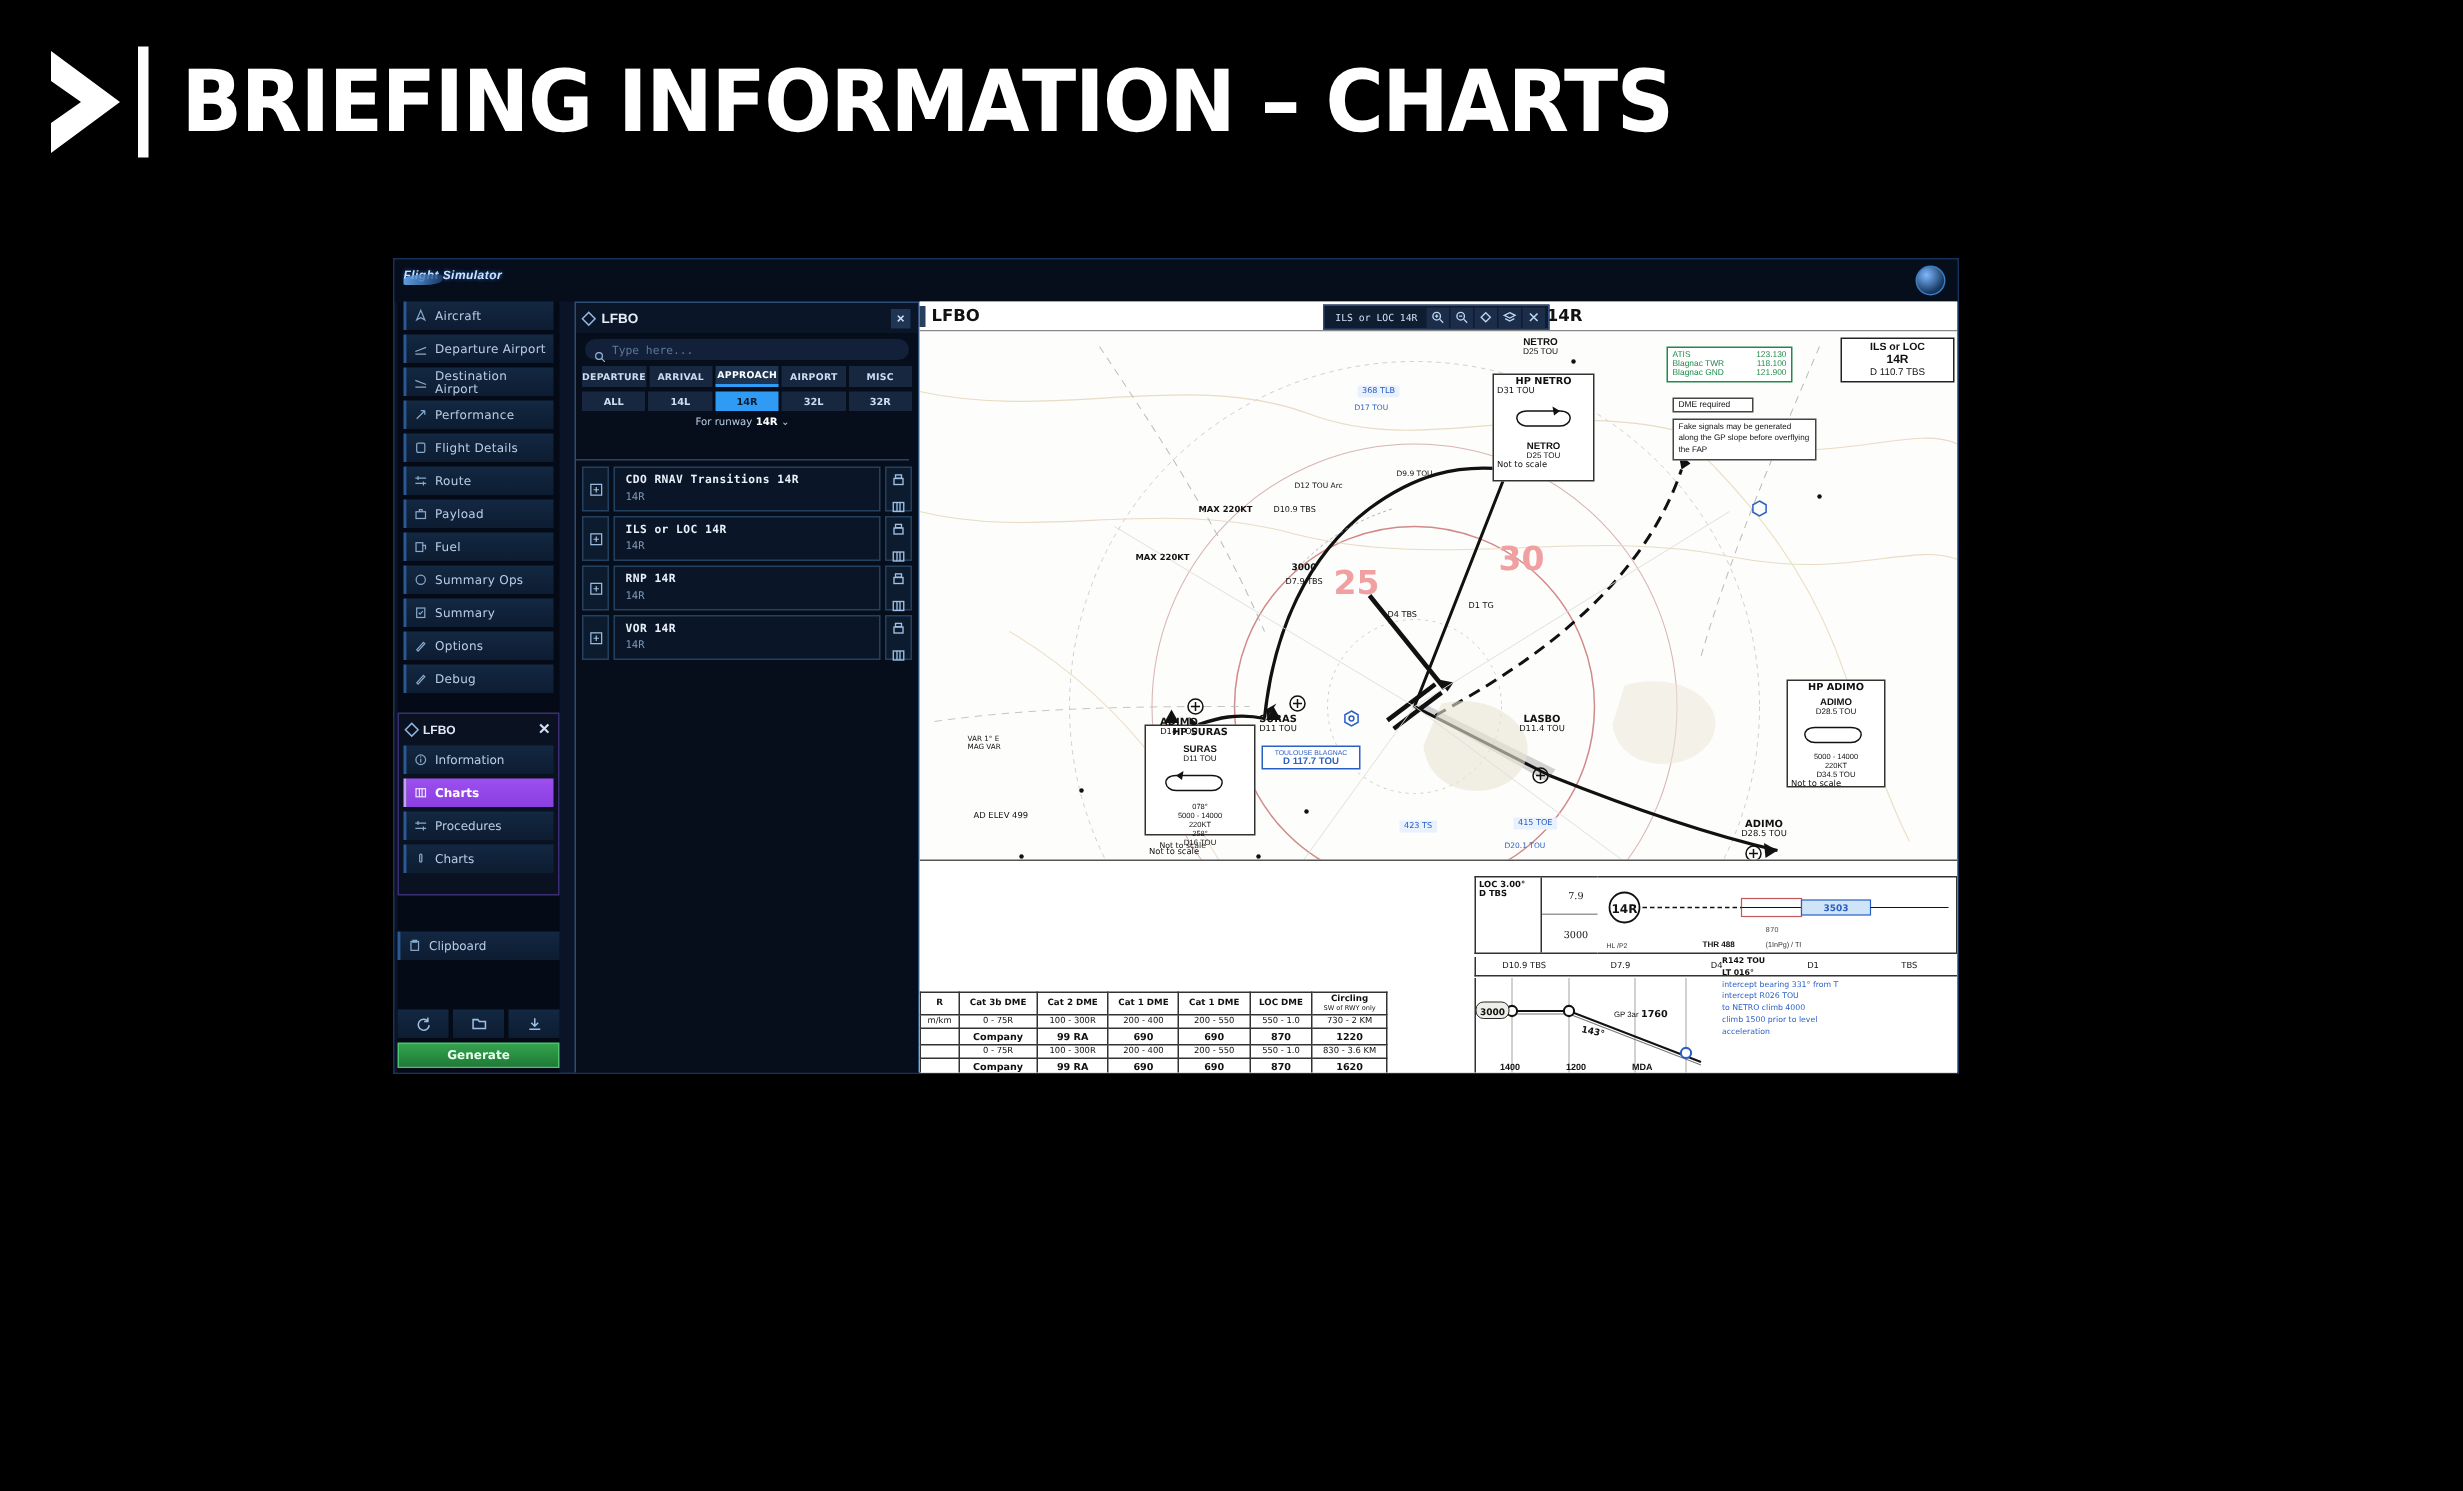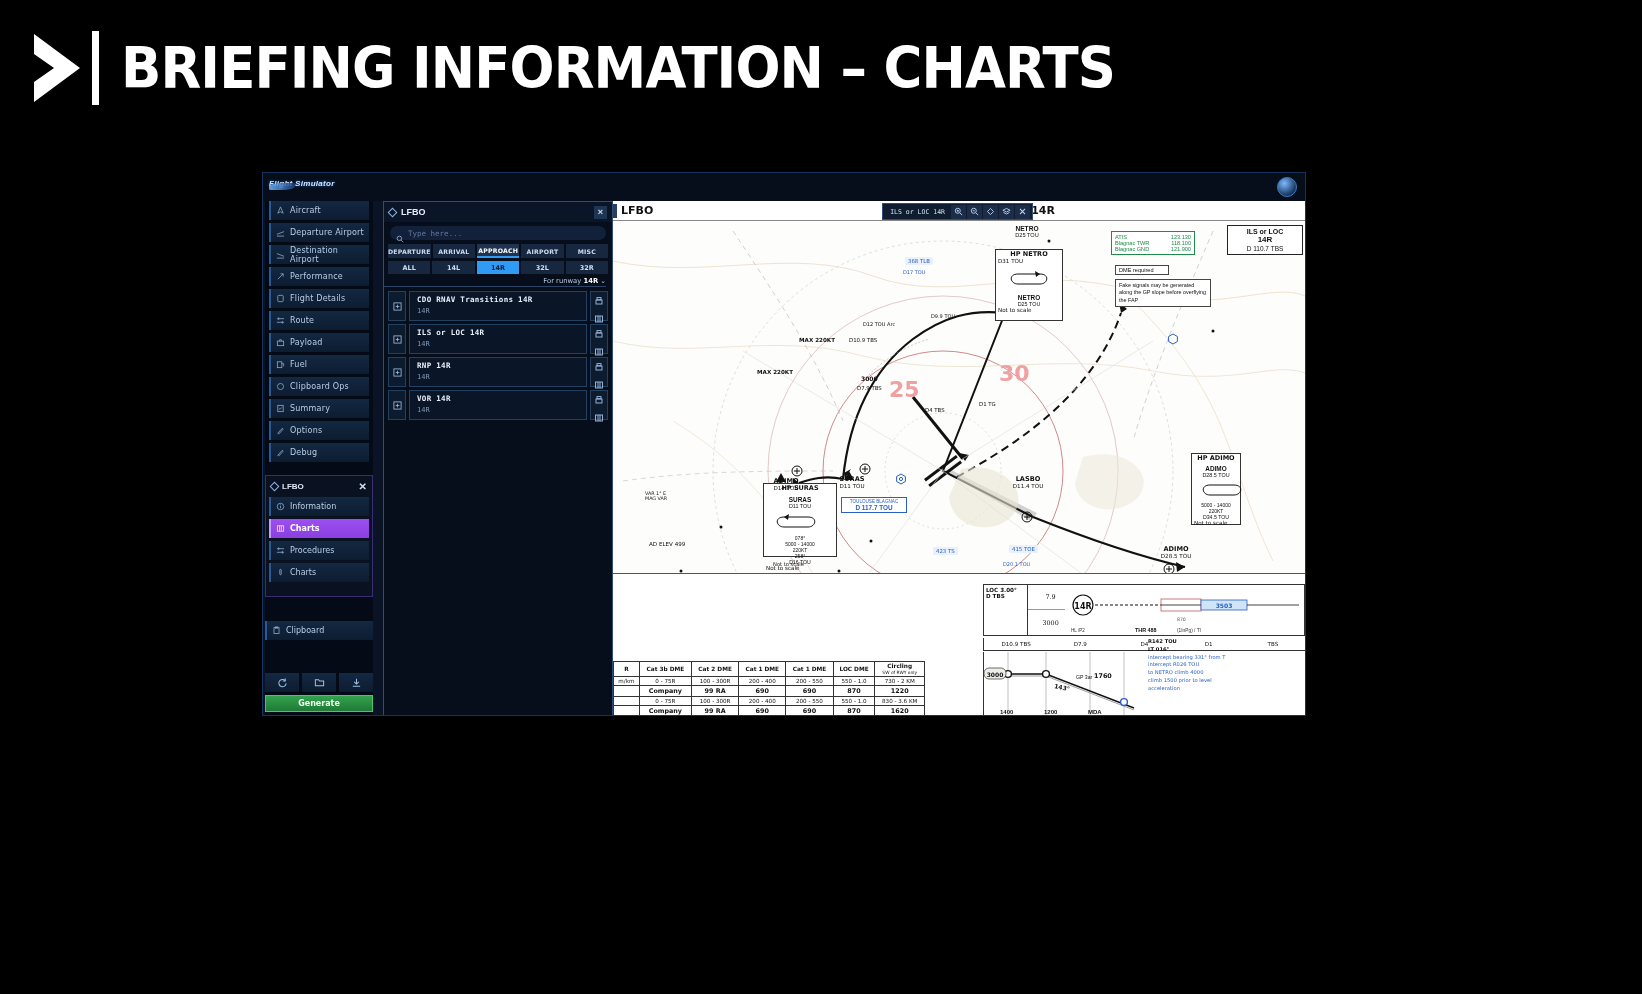--- a/index.html
+++ b/index.html
@@ -184,24 +184,24 @@
   }
   #rwy-tabs { display: flex; margin: 3px 4px 0 4px; gap: 2px; }
   .rwy-tab {
     flex: 1; height: 13px; background: #16273f;
     display: flex; align-items: center; justify-content: center;
     color: #cdddf0; font-size: 6.5px; font-weight: 700;
     font-family: "DejaVu Sans", sans-serif;
   }
   .rwy-tab.active { background: #2f9bf5; color: #0a1b30; }
   #for-runway {
-    margin: 3px 6px 0 0; text-align: right;
+    margin: 3px 6px 0 0; text-align: center;
     color: #b9cde6; font-size: 6.8px;
     font-family: "DejaVu Sans", sans-serif;
-    border-bottom: 1px solid #2a4468; padding-bottom: 1px;
+    border-bottom: 1px solid #2a4468; padding-bottom: 21px;
   }
   #for-runway .rv { color: #ffffff; font-weight: 700; }
 
   #chart-list { margin: 4px 4px 0 4px; }
   .chart-row { display: flex; gap: 3px; margin-bottom: 3px; height: 30px; }
   .chart-pin {
     width: 18px; background: #0d1b2e; border: 1px solid #24405f;
     display: flex; align-items: center; justify-content: center; color: #9fc0e4;
   }
   .chart-main {
@@ -305,21 +305,21 @@
     border: 1px solid #444; background: #fff; padding: 2px 3px; z-index: 3;
     font-size: 5.4px; color: #111; line-height: 1.35;
   }
   #hp-netro {
     position: absolute; left: 382px; top: 28px; width: 68px; height: 72px; z-index: 3;
   }
   #hp-suras {
     position: absolute; left: 150px; top: 262px; width: 74px; height: 74px; z-index: 3;
   }
   #hp-adimo {
-    position: absolute; left: 578px; top: 232px; width: 50px; height: 72px; z-index: 3;
+    position: absolute; left: 578px; top: 232px; width: 66px; height: 72px; z-index: 3;
   }
   #netro-hdr {
     position: absolute; left: 382px; top: 4px; z-index: 3; text-align: center; width: 64px;
   }
   .wpt { position: absolute; z-index: 3; text-align: center; }
   .wpt .nm { font-size: 6.6px; font-weight: 700; color: #111; font-family:"DejaVu Sans",sans-serif;}
   .wpt .dd { font-size: 5.6px; color: #111; font-family:"DejaVu Sans",sans-serif;}
   .alt-lbl { position: absolute; z-index: 3; font-size: 6px; font-weight: 700; color:#111; font-family:"DejaVu Sans",sans-serif;}
   .sm { position: absolute; z-index: 3; font-size: 5px; color:#555; font-family:"DejaVu Sans",sans-serif;}
   .blu { color: #2a5fc4 !important; }
@@ -483,21 +483,21 @@
           </svg>
         </span>
       <span>Fuel</span>
     </div>
     <div class="side-item">
       <span class="side-ico">
           <svg viewBox="0 0 10 10">
             <circle cx="5" cy="5" r="3.4" fill="none" stroke="#9fc0e4" stroke-width=".9"></circle>
           </svg>
         </span>
-      <span>Clipboard Ops</span>
+      <span>Summary Ops</span>
     </div>
     <div class="side-item">
       <span class="side-ico">
           <svg viewBox="0 0 10 10">
             <rect x="2" y="1.5" width="6" height="7" fill="none" stroke="#9fc0e4" stroke-width=".9"></rect>
             <path d="M3.5 5 l1 1 l2-2.2" fill="none" stroke="#9fc0e4" stroke-width=".9"></path>
           </svg>
         </span>
       <span>Summary</span>
     </div>

